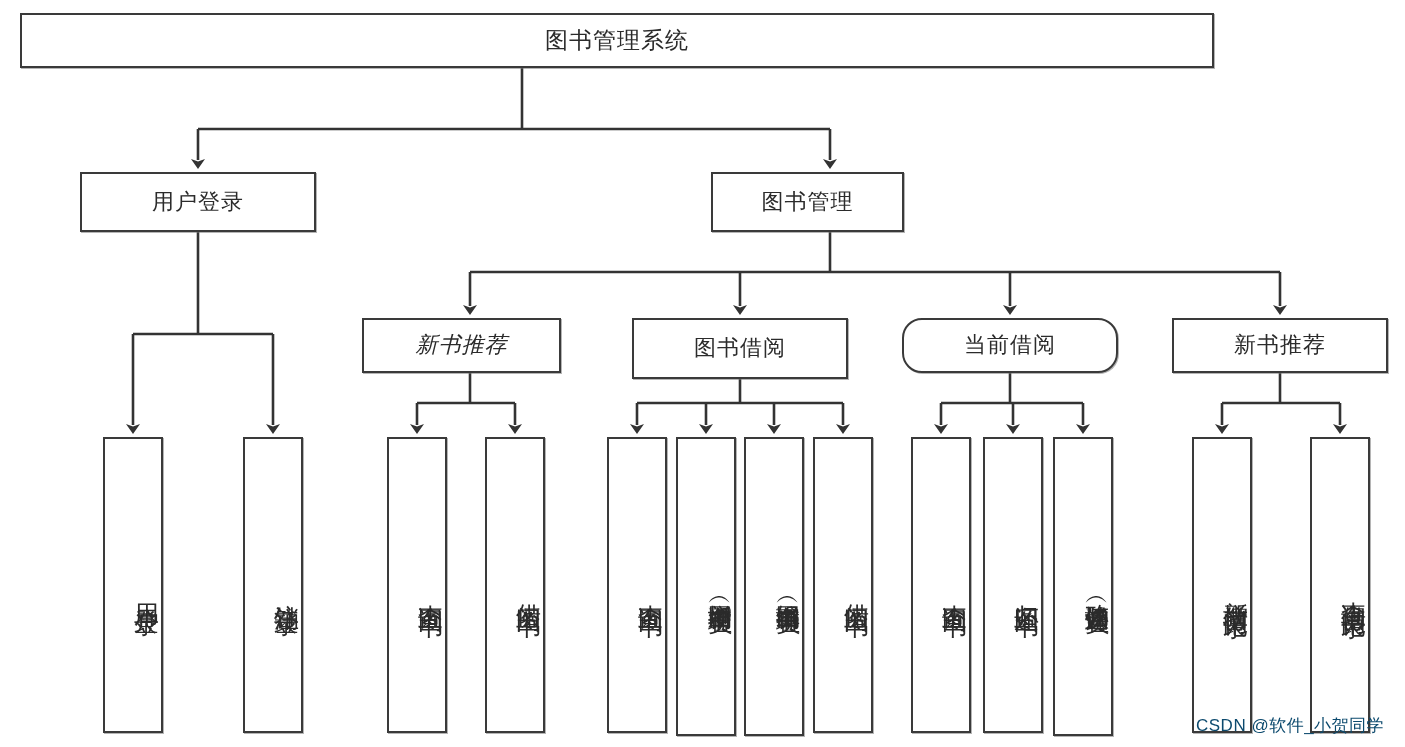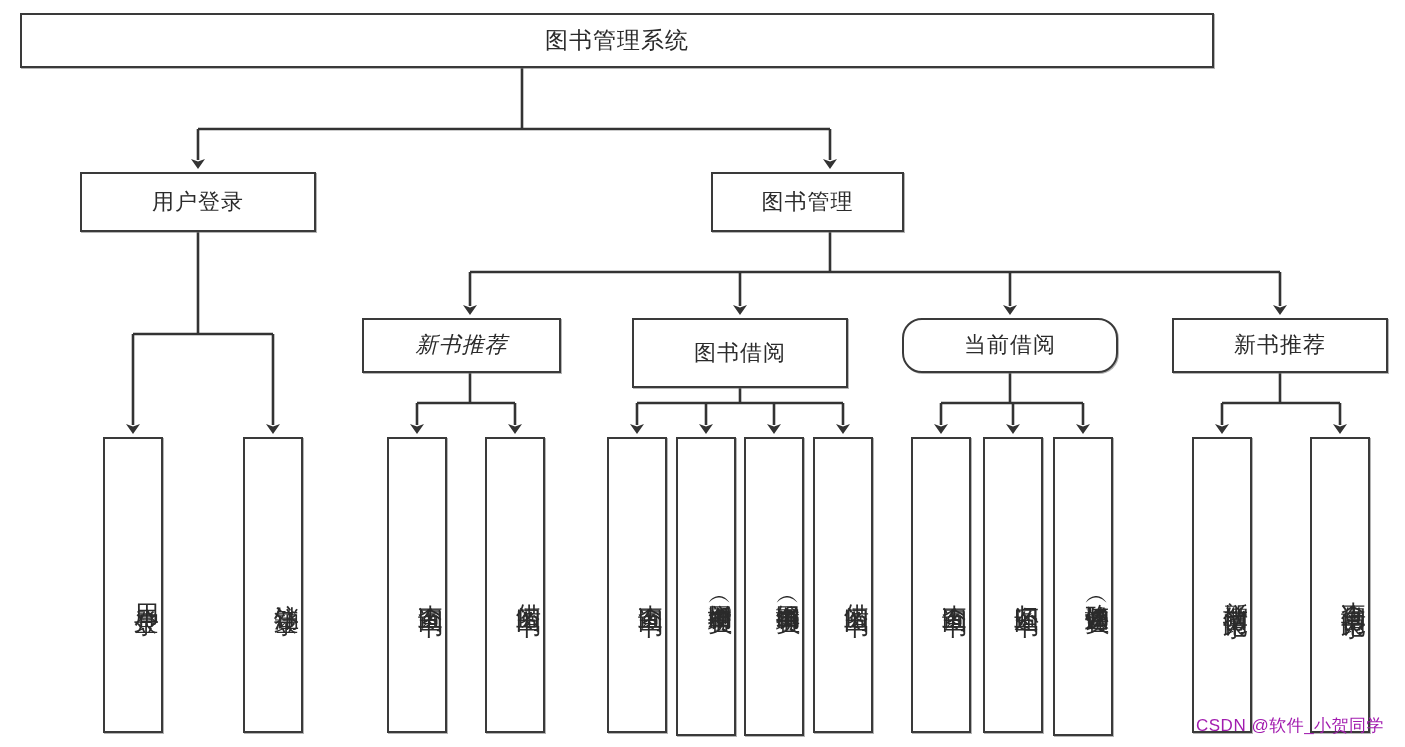--- a/index.html
+++ b/index.html
@@ -55,21 +55,21 @@
   .node.vert.tall {
     padding-top: 6px;
     font-size: 24px;
     letter-spacing: 1px;
   }
   .node.root {
     font-size: 23px;
   }
   .watermark {
     position: absolute;
-    color: #a21caf;
+    color: #0c4a6e;
     font-size: 17px;
     letter-spacing: 0.5px;
     white-space: nowrap;
     user-select: none;
   }
 </style>
 </head>
 <body>
 
 <div id="canvas">
@@ -131,21 +131,21 @@
   <div class="node horiz" style="left: 80px; top: 172px; width: 236px; height: 60px;">
     <span>用户登录</span>
   </div>
   <div class="node horiz" style="left: 711px; top: 172px; width: 193px; height: 60px;">
     <span>图书管理</span>
   </div>
 
   <div class="node horiz" style="left: 362px; top: 318px; width: 199px; height: 55px; font-style: italic;">
     <span>新书推荐</span>
   </div>
-  <div class="node horiz" style="left: 632px; top: 318px; width: 216px; height: 70px; justify-content: center;">
+  <div class="node horiz" style="left: 632px; top: 318px; width: 216px; height: 61px; justify-content: center;">
     <span>图书借阅</span>
   </div>
   <div class="node horiz" style="left: 902px; top: 318px; width: 216px; height: 55px; border-radius: 20px;">
     <span>当前借阅</span>
   </div>
   <div class="node horiz" style="left: 1172px; top: 318px; width: 216px; height: 55px;">
     <span>新书推荐</span>
   </div>
 
   <div class="node vert" style="left: 103px; top: 437px; width: 60px; height: 296px;">

